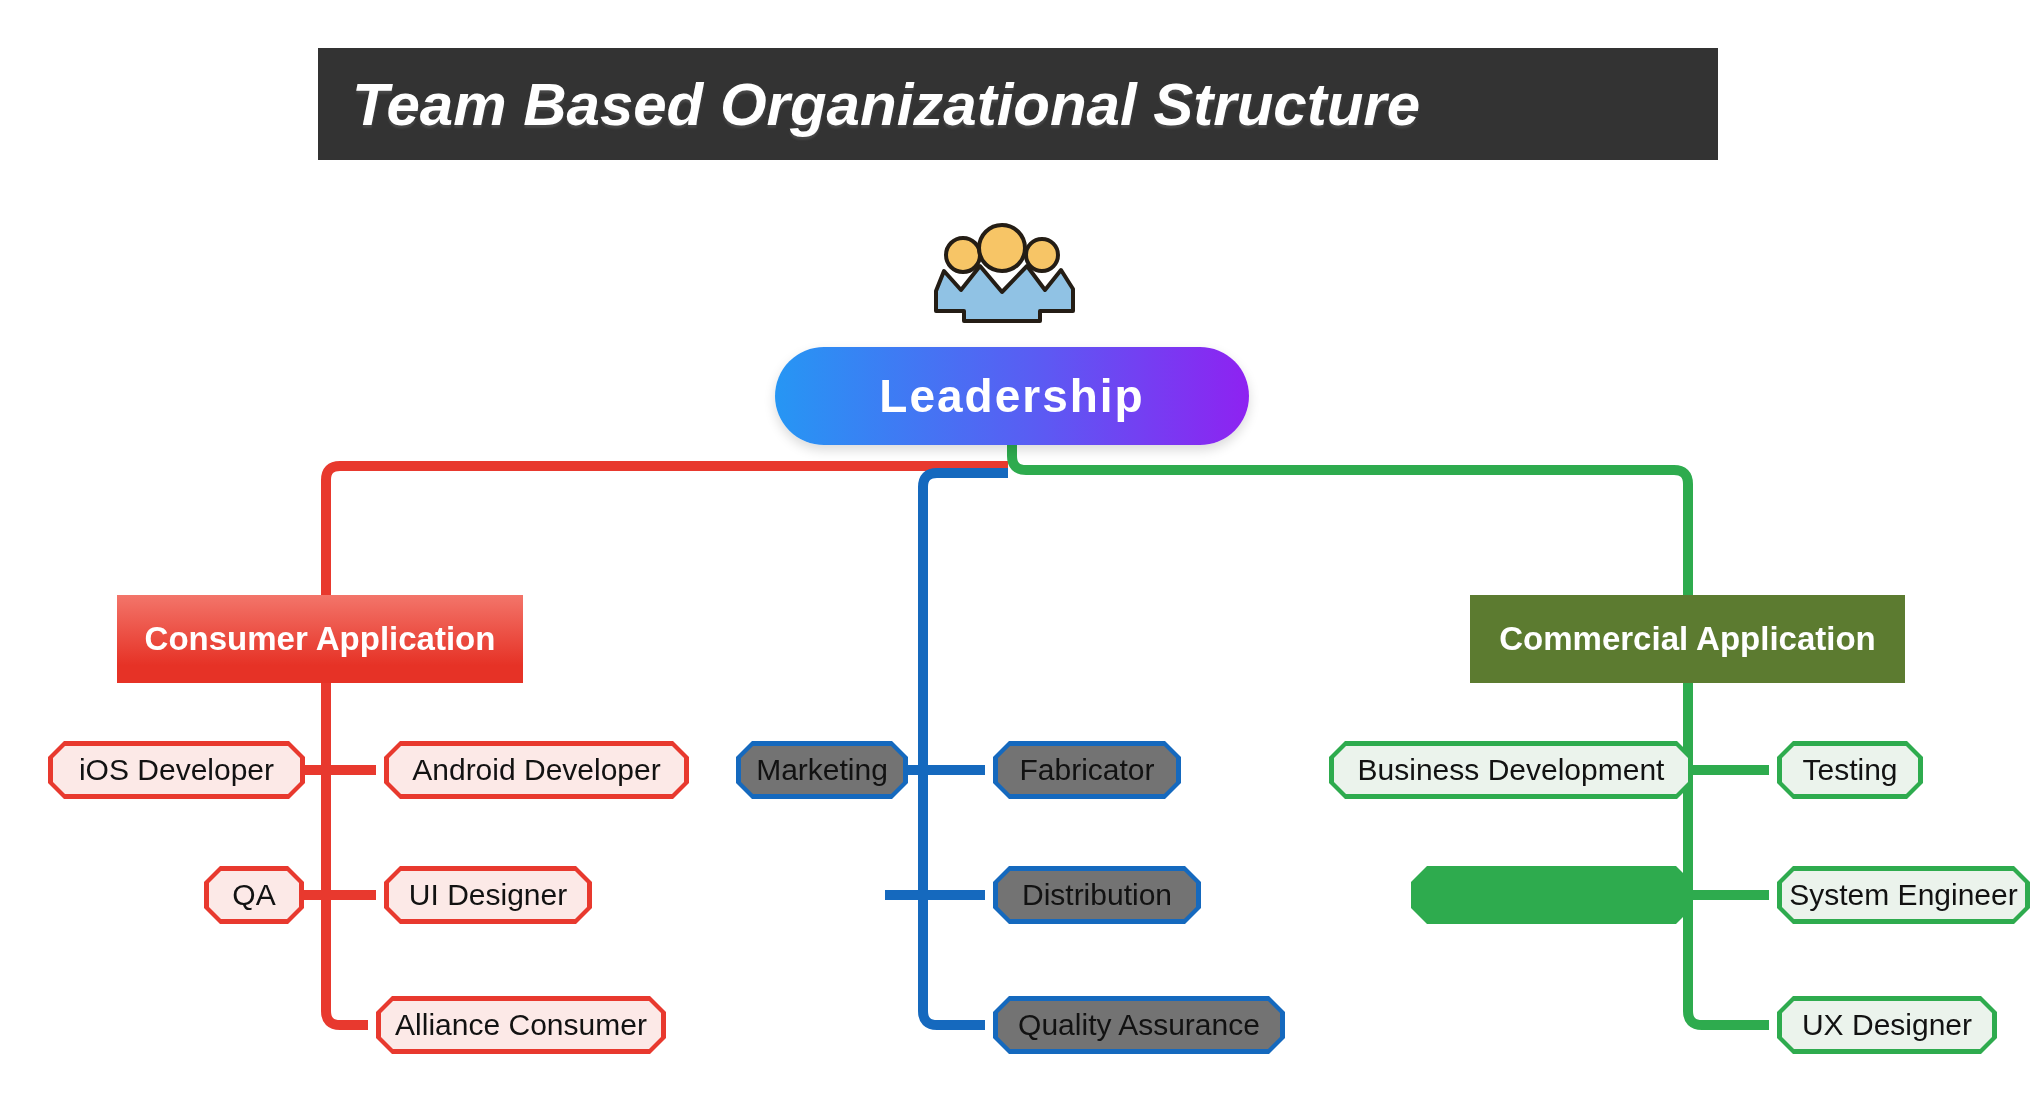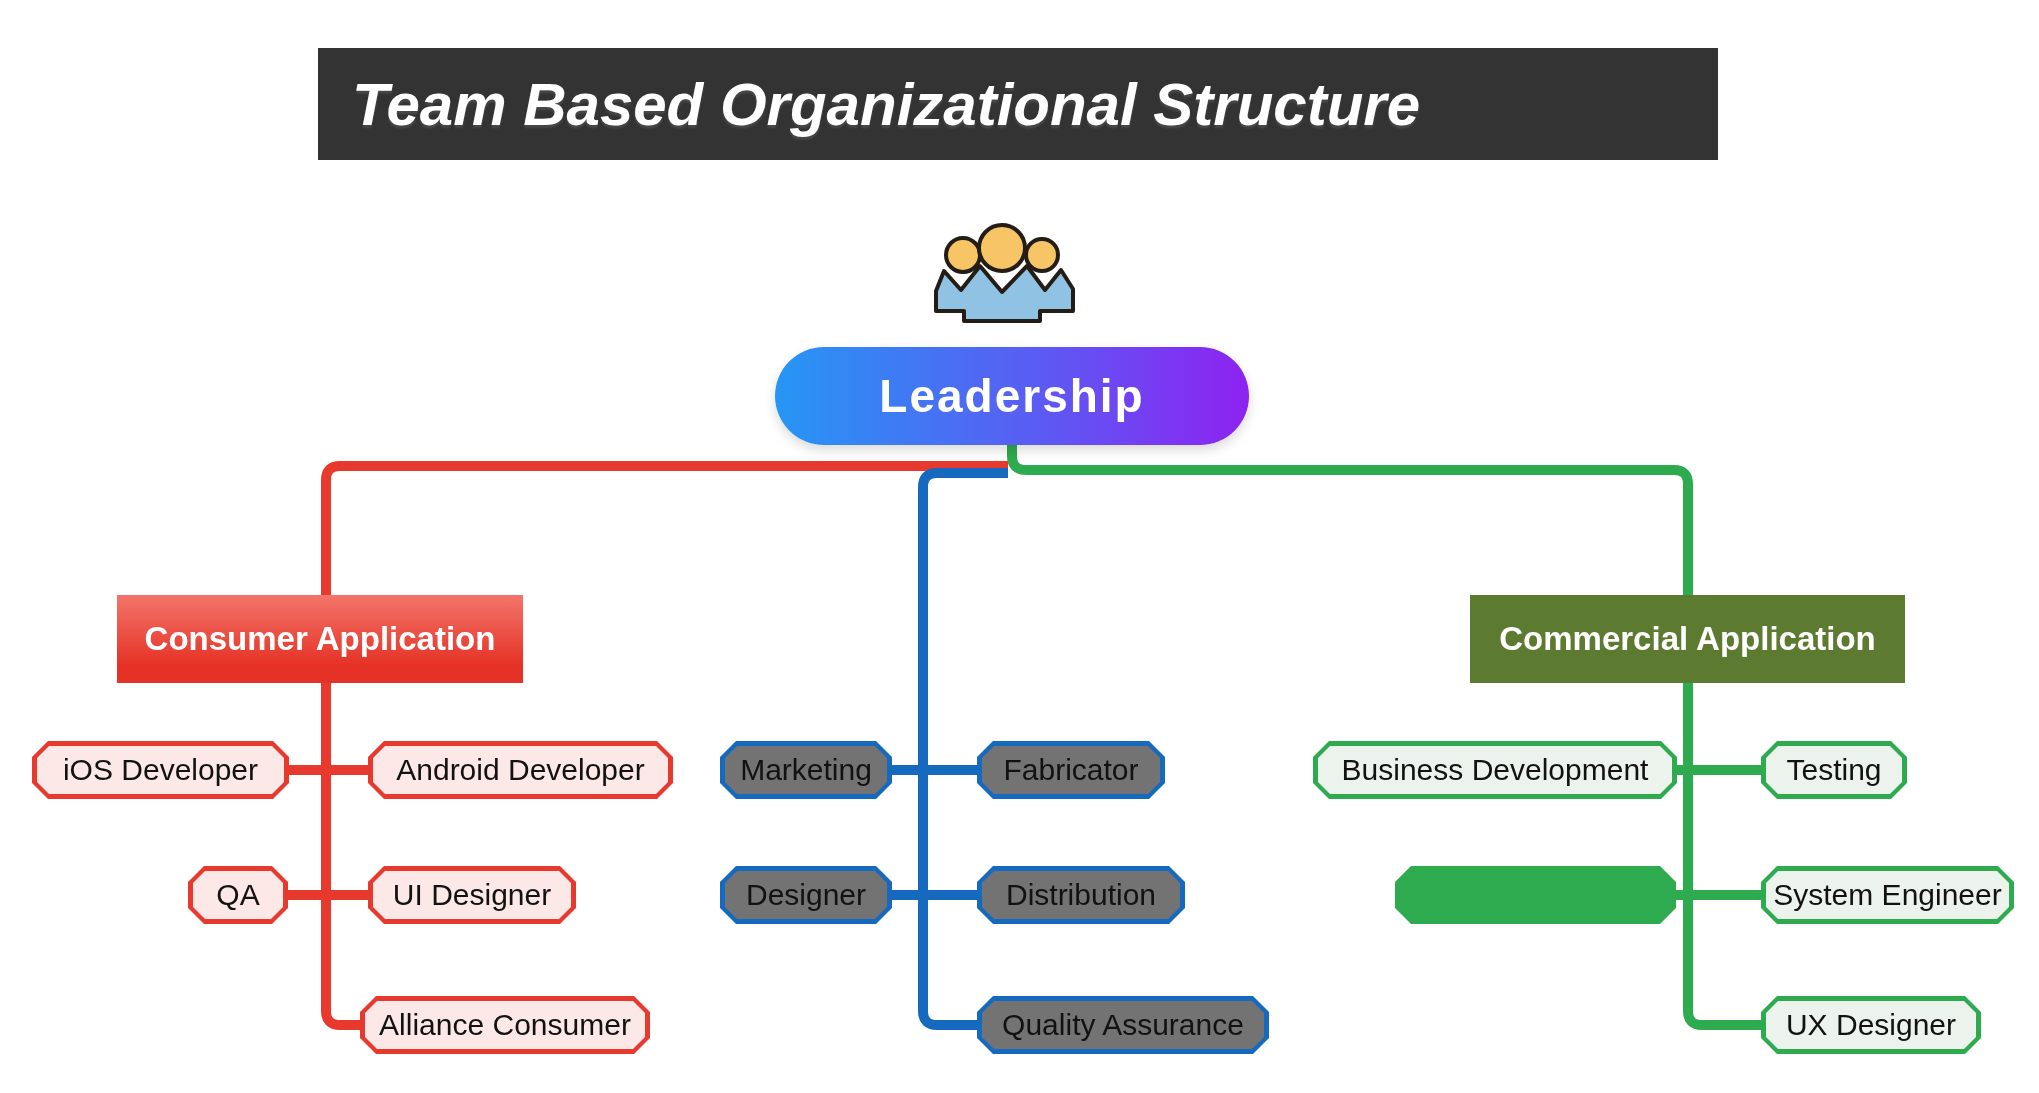--- a/index.html
+++ b/index.html
@@ -34,21 +34,21 @@
   
   .header{
     position:absolute;top:595px;height:88px;
     display:flex;align-items:center;justify-content:center;
   }
   .header span{color:#fff;font-size:33px;font-weight:bold;white-space:nowrap;}
   .header.h0{left:117px;width:406px;background:linear-gradient(180deg,#F3756A 0%,#E63226 80%);}
   .header.h1{left:758px;width:325px;background:linear-gradient(180deg,#83AFAA 0%,#0E837B 85%);}
   .header.h2{left:1470px;width:435px;background:#5C7B30;}
   
-  .leaf{position:absolute;height:58px;}
+  .leaf{position:absolute;height:58px;margin-left:16px;}
   .leaf .bg{
     position:absolute;inset:0;
     clip-path:polygon(16px 0,calc(100% - 16px) 0,100% 16px,100% calc(100% - 16px),
                       calc(100% - 16px) 100%,16px 100%,0 calc(100% - 16px),0 16px);
   }
   .leaf .fg{
     position:absolute;inset:5px;
     clip-path:polygon(12px 0,calc(100% - 12px) 0,100% 12px,100% calc(100% - 12px),
                       calc(100% - 12px) 100%,12px 100%,0 calc(100% - 12px),0 12px);
     display:flex;align-items:center;justify-content:center;
@@ -119,24 +119,20 @@
   </div>
 
   <div class="leaf b1" style="left:720px;top:741px;width:172px">
     <span class="bg"></span>
     <span class="fg">Marketing</span>
   </div>
   <div class="leaf b1" style="left:977px;top:741px;width:188px">
     <span class="bg"></span>
     <span class="fg">Fabricator</span>
   </div>
-  <div class="leaf b1" style="left:720px;top:866px;width:172px">
-    <span class="bg"></span>
-    <span class="fg">Designer</span>
-  </div>
   <div class="leaf b1" style="left:977px;top:866px;width:208px">
     <span class="bg"></span>
     <span class="fg">Distribution</span>
   </div>
   <div class="leaf b1" style="left:977px;top:996px;width:292px">
     <span class="bg"></span>
     <span class="fg">Quality Assurance</span>
   </div>
 
   <div class="leaf b2" style="left:1313px;top:741px;width:364px">

